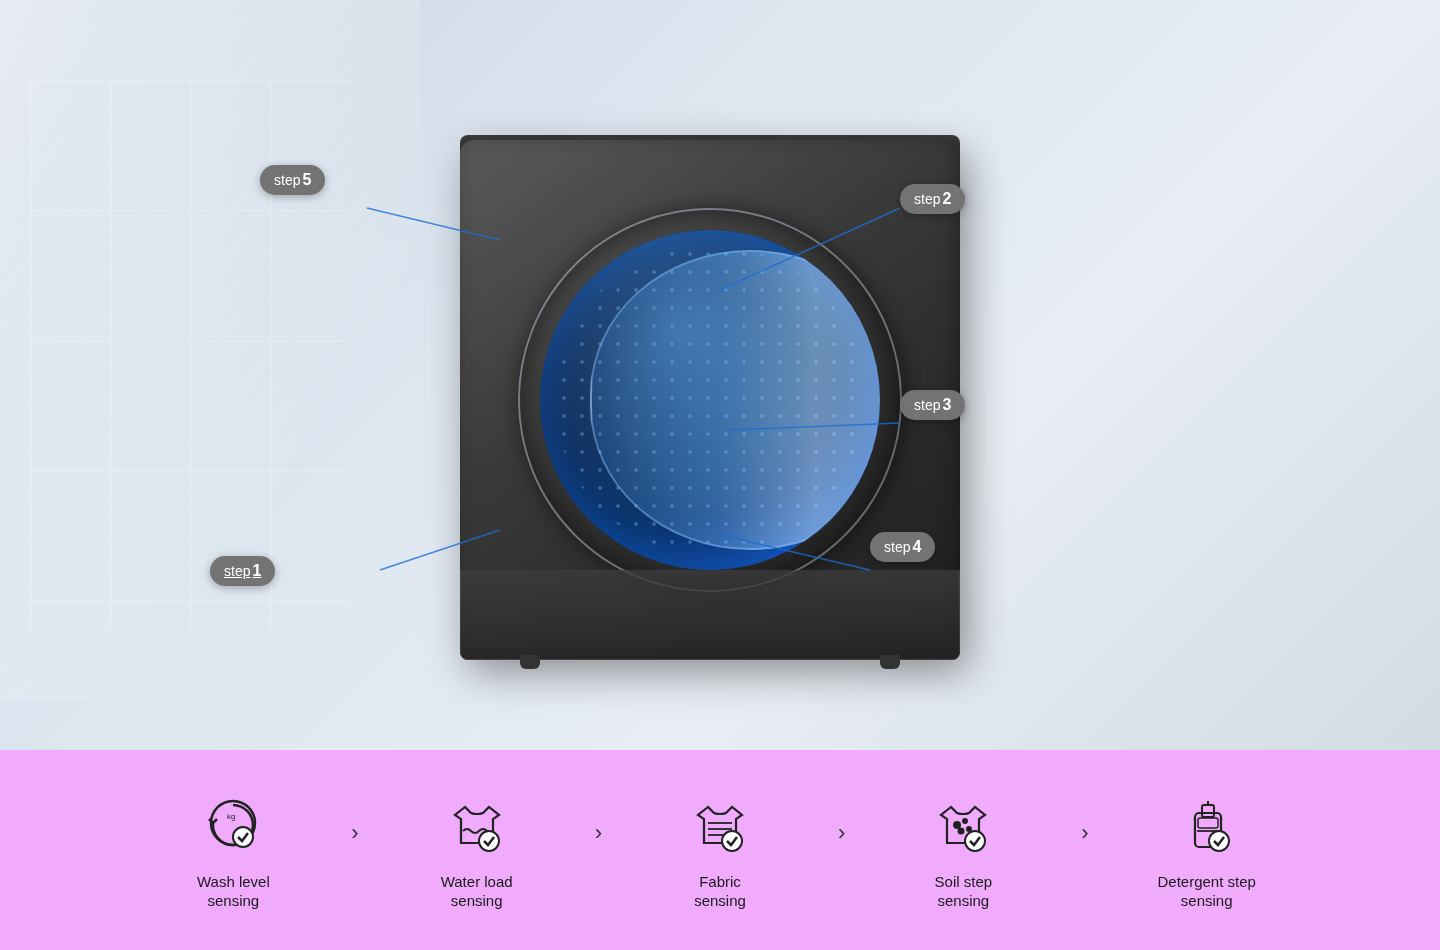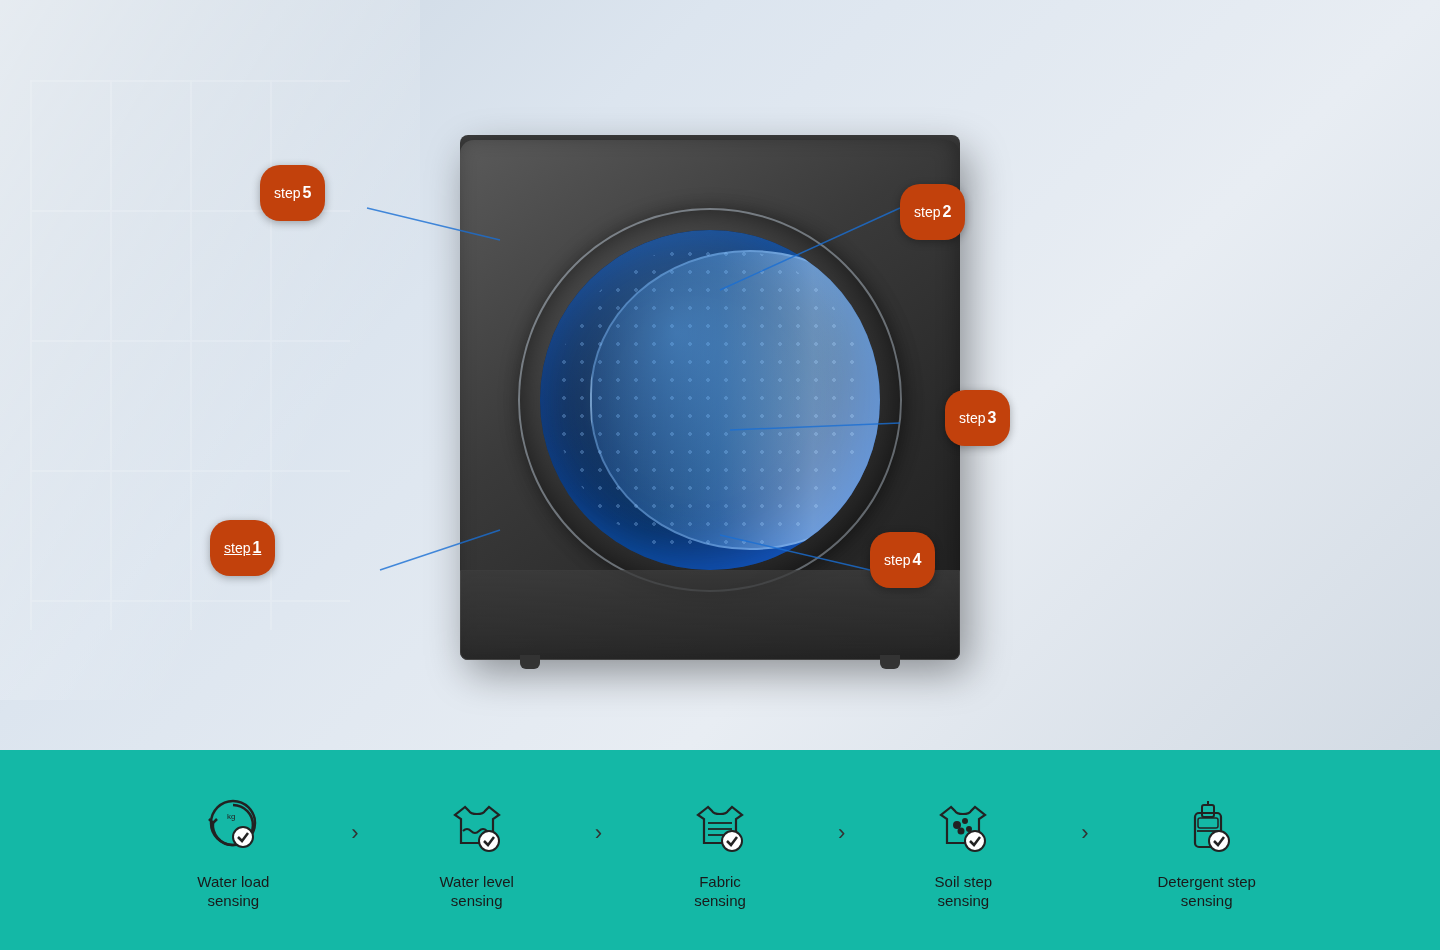--- a/index.html
+++ b/index.html
@@ -227,24 +227,24 @@
     }
     .foot {
       width: 20px; height: 14px;
       background: #333;
       border-radius: 0 0 6px 6px;
     }
 
     
     .step-badge {
       position: absolute;
-      background: #c2410c;
+      background: #737373;
       color: white;
       border-radius: 20px;
-      padding: 19px 14px;
+      padding: 6px 14px;
       font-size: 14px;
       font-weight: 600;
       white-space: nowrap;
       box-shadow: 0 2px 8px rgba(0,0,0,0.3);
       z-index: 10;
     }
     .step-badge .step-word {
       font-weight: 400;
       margin-right: 2px;
     }
@@ -252,21 +252,21 @@
       font-weight: 700;
       font-size: 16px;
     }
 
     
     .bottom-bar {
       position: absolute;
       bottom: 0;
       left: 0; right: 0;
       height: 200px;
-      background: #14b8a6;
+      background: #f0abfc;
       display: flex;
       align-items: center;
       justify-content: center;
       gap: 0;
       padding: 20px 80px;
     }
 
     .sensing-item {
       display: flex;
       flex-direction: column;
@@ -390,25 +390,25 @@
 </svg>
 
 <div class="step-badge" style="top:165px; left:260px;">
   <span class="step-word">step</span><span class="step-num">5</span>
 </div>
 
 <div class="step-badge" style="top:184px; left:900px;">
   <span class="step-word">step</span><span class="step-num">2</span>
 </div>
 
-<div class="step-badge" style="top:390px; left:900px;margin-left:45px;">
+<div class="step-badge" style="top:390px; left:900px;">
   <span class="step-word">step</span><span class="step-num">3</span>
 </div>
 
-<div class="step-badge" style="top:520px; left:210px;text-decoration:underline;">
+<div class="step-badge" style="top:556px; left:210px;text-decoration:underline;">
   <span class="step-word">step</span><span class="step-num">1</span>
 </div>
 
 <div class="step-badge" style="top:532px; left:870px;">
   <span class="step-word">step</span><span class="step-num">4</span>
 </div>
 
 <div class="bottom-bar">
 
   <div class="sensing-item">
@@ -419,41 +419,41 @@
         <path d="M32 12 A20 20 0 1 1 12 30" stroke-width="2.5" fill="none"></path>
         <polyline points="8,26 12,30 16,26" stroke-width="2.5" fill="none"></polyline>
 
         <text x="26" y="26" font-size="8" stroke="none" fill="#222" font-family="Arial">kg</text>
 
         <circle cx="42" cy="44" r="10" fill="white" stroke="#222" stroke-width="2"></circle>
         <polyline points="37,44 41,48 47,40" stroke="#222" stroke-width="2.5" fill="none"></polyline>
       </svg>
     </div>
     <div class="sensing-label">
-      <span>Water load</span><br>
+      <span>Wash level</span><br>
       <span>sensing</span>
     </div>
   </div>
 
   <div class="arrow-sep">›</div>
 
   <div class="sensing-item">
     <div class="sensing-icon">
       <svg viewBox="0 0 64 64">
 
         <path d="M20 14 L10 22 L16 26 L16 50 L48 50 L48 26 L54 22 L44 14 L40 18 C38 22 26 22 24 18 Z" stroke-width="2.2" fill="none"></path>
 
         <path d="M18 38 Q22 34 26 38 Q30 42 34 38 Q38 34 42 38 Q46 42 48 40" stroke-width="2" fill="none"></path>
 
         <circle cx="44" cy="48" r="10" fill="white" stroke="#222" stroke-width="2"></circle>
         <polyline points="39,48 43,52 49,44" stroke="#222" stroke-width="2.5" fill="none"></polyline>
       </svg>
     </div>
     <div class="sensing-label">
-      <span>Water level</span><br>
+      <span>Water load</span><br>
       <span>sensing</span>
     </div>
   </div>
 
   <div class="arrow-sep">›</div>
 
   <div class="sensing-item">
     <div class="sensing-icon">
       <svg viewBox="0 0 64 64">
 

